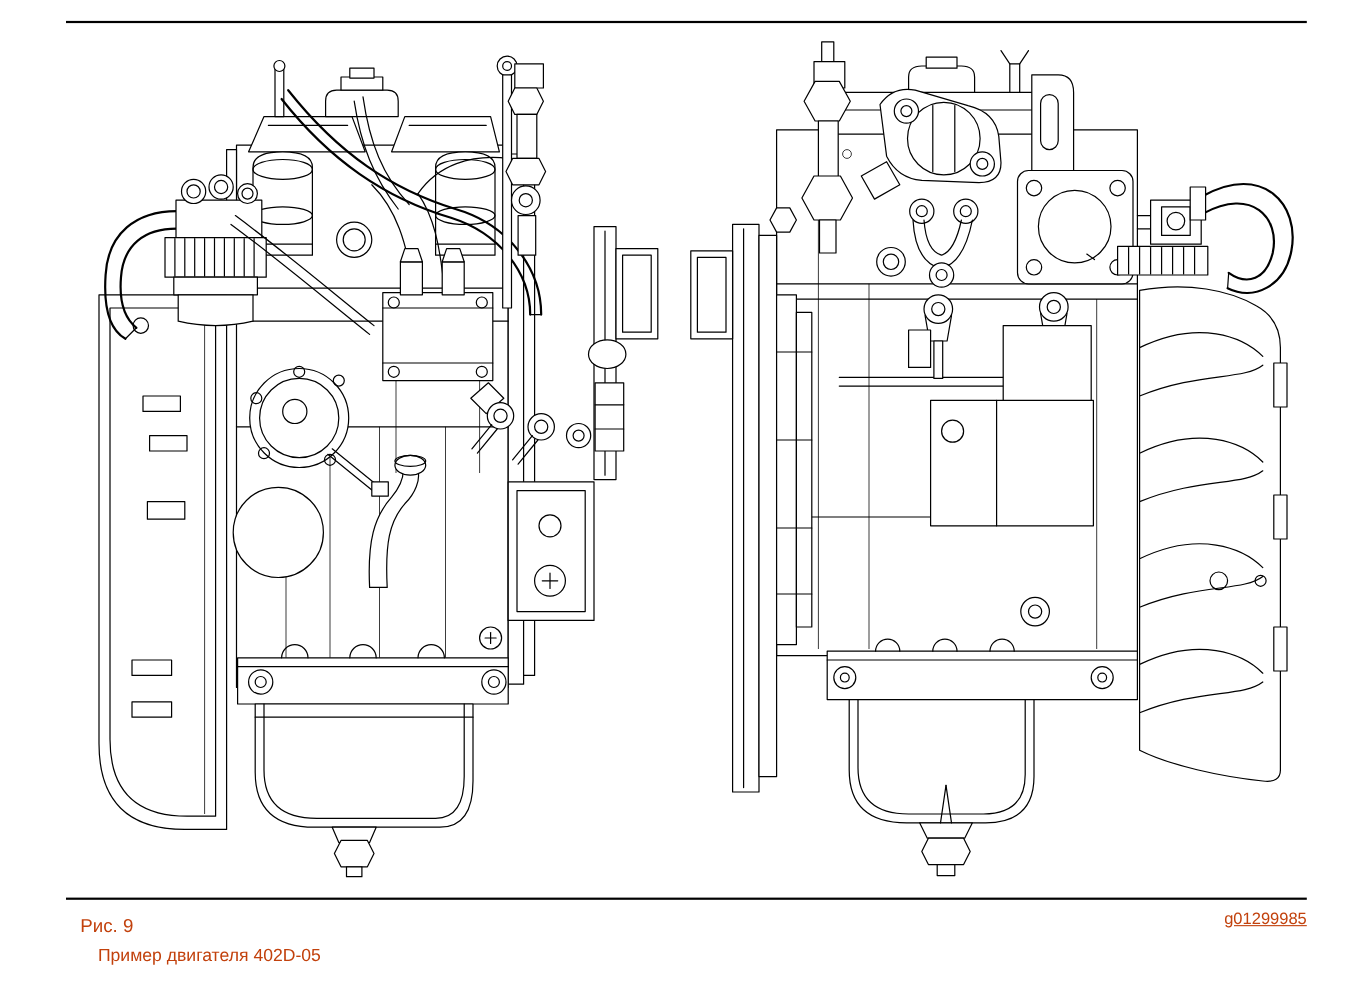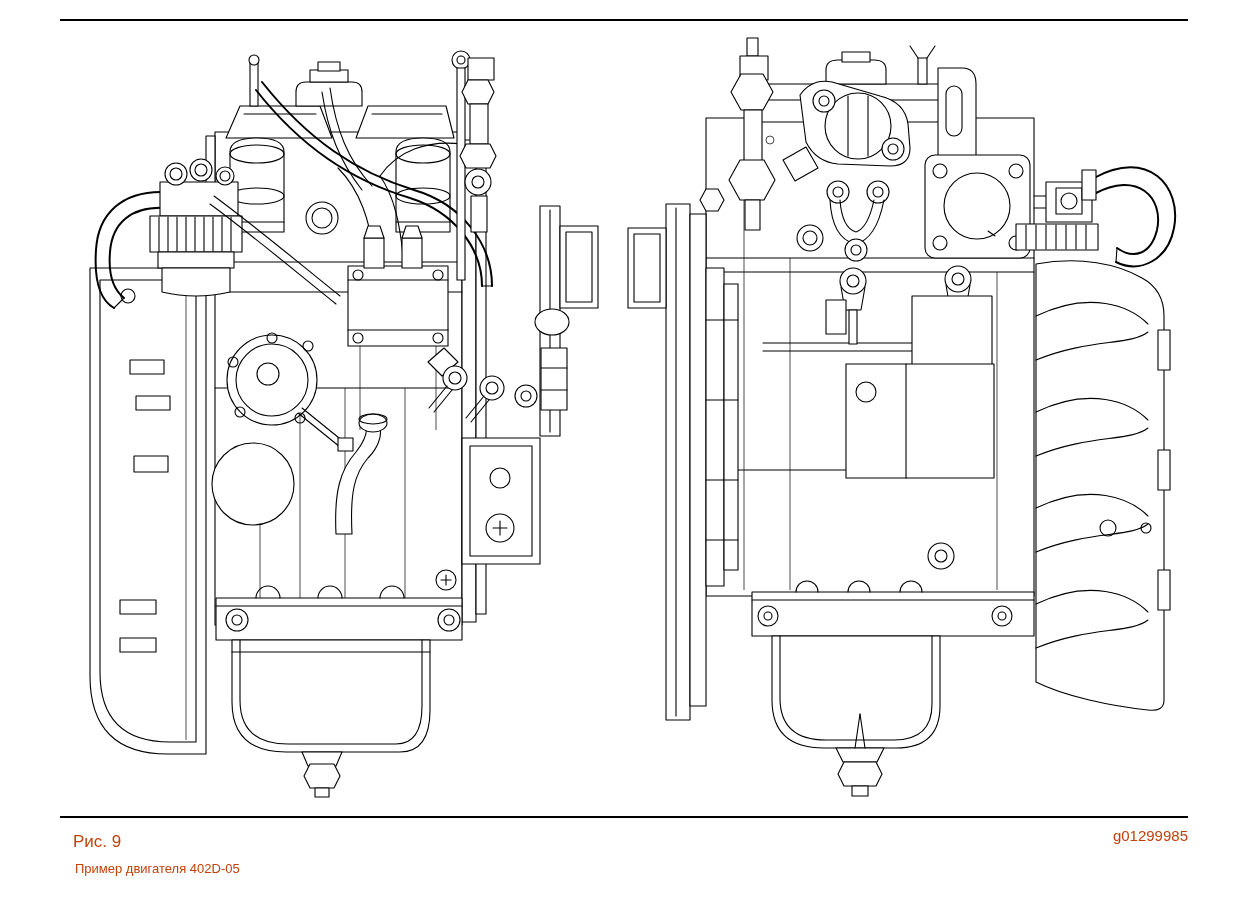--- a/index.html
+++ b/index.html
@@ -7,22 +7,22 @@
     width:1237px;height:900px;position:relative;overflow:hidden;
     background:#ffffff;
     font-family:"Liberation Sans","DejaVu Sans",sans-serif;
   }
   .rule{position:absolute;left:60px;width:1128px;height:2px;background:#000;}
   #rule-top{top:19px;}
   #rule-bottom{top:816px;}
   #figure-area{position:absolute;left:0;top:0;width:1237px;height:900px;}
   .cap{position:absolute;color:#c2410c;white-space:nowrap;}
   #fig-label{left:73px;top:832px;font-size:17px;}
-  #fig-caption{left:75px;top:861px;font-size:13px;}
-  #image-id{right:49px;top:827px;font-size:15px;}
+  #fig-caption{left:89px;top:861px;font-size:16px;}
+  #image-id{right:49px;top:827px;font-size:15px;text-decoration:underline;}
   
   .ln{fill:none;stroke:#000;stroke-width:1.1;stroke-linejoin:round;stroke-linecap:round;}
   .fw{fill:#fff;stroke:#000;stroke-width:1.1;stroke-linejoin:round;}
   .hs{fill:none;stroke:#000;stroke-width:2;stroke-linejoin:round;stroke-linecap:round;}
   .tn{fill:none;stroke:#000;stroke-width:0.7;}
 </style>
 </head>
 <body>
 
 <div id="rule-top" class="rule"></div>

